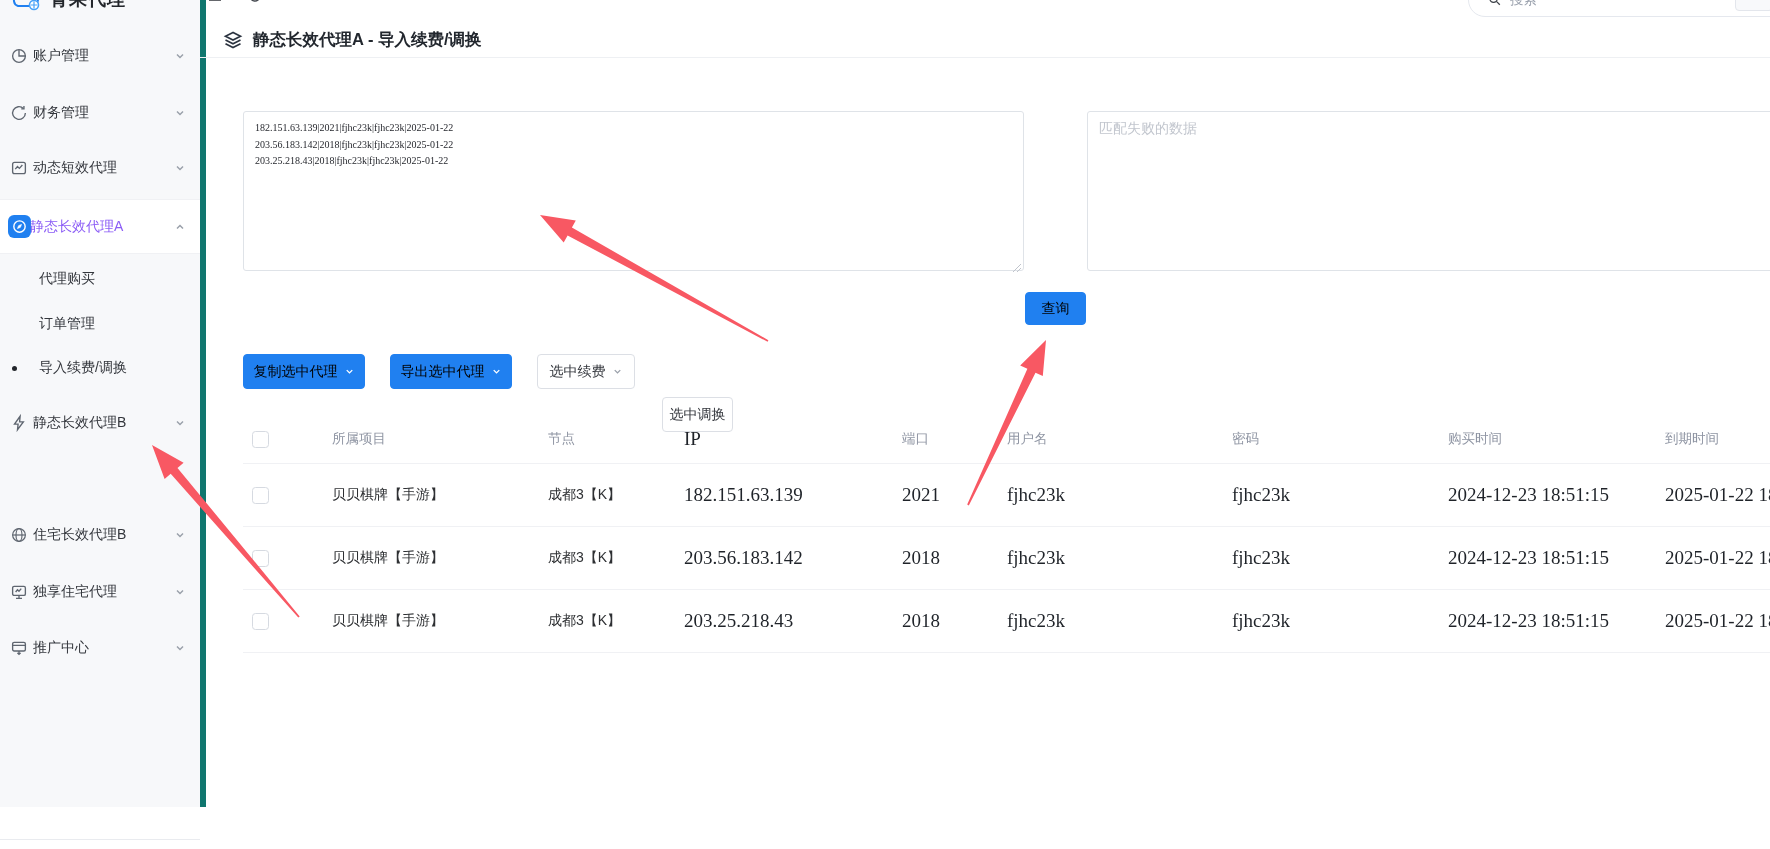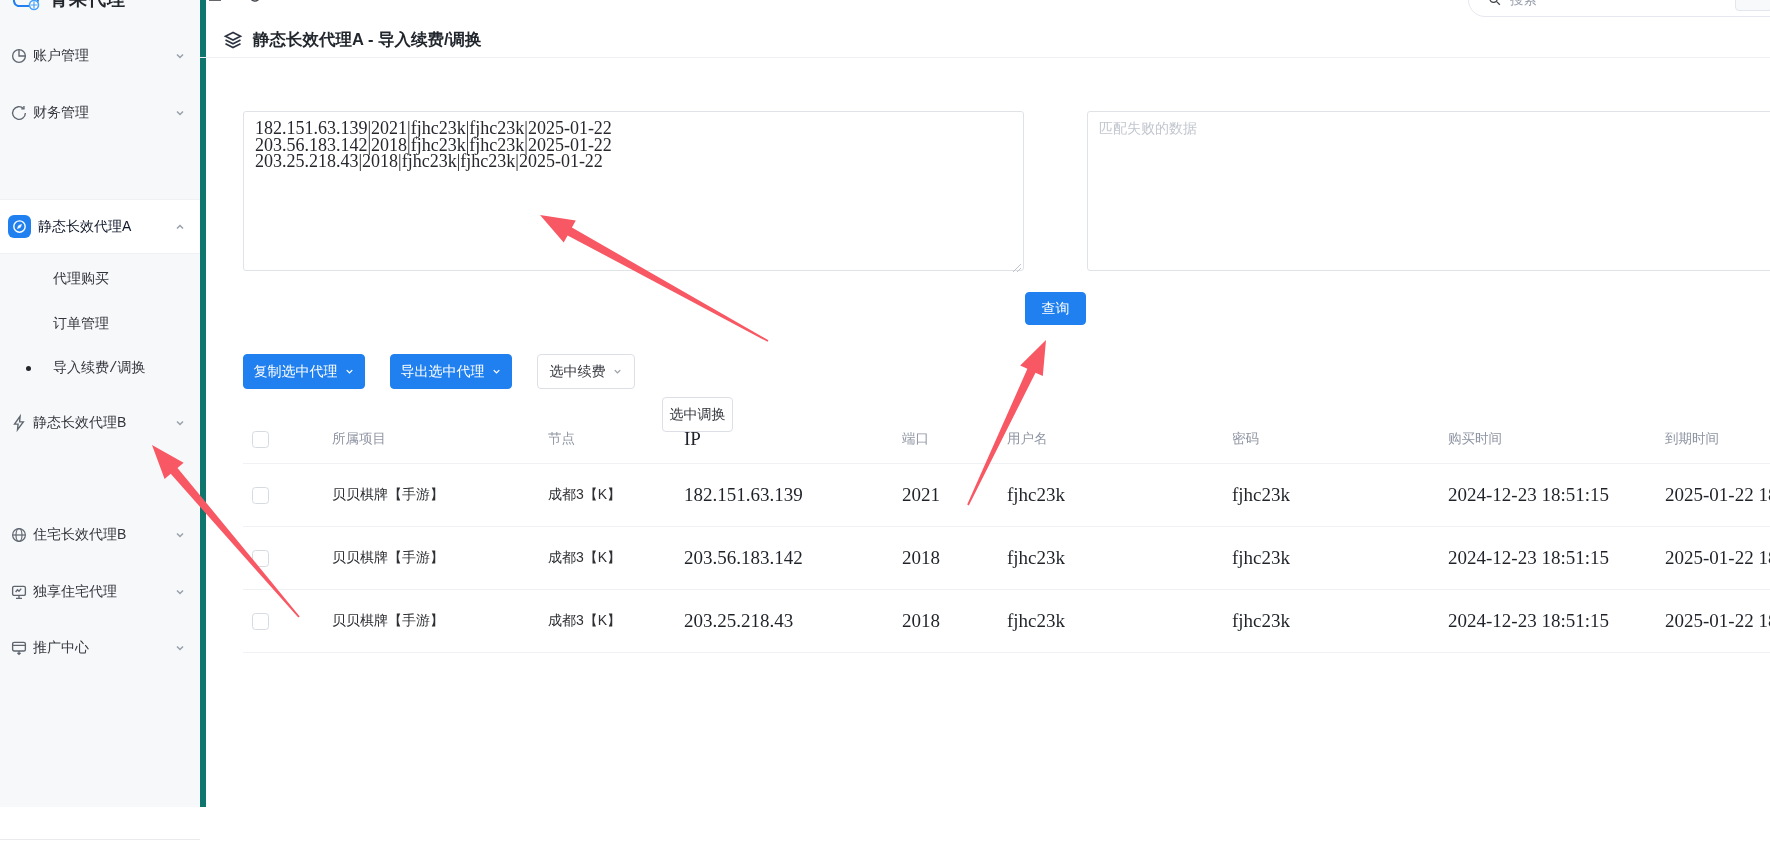--- a/index.html
+++ b/index.html
@@ -11,51 +11,51 @@
   .abs{position:absolute;}
   
   .sidebar{left:0;top:0;width:200px;height:807px;background:#f7f8fa;border-right:6px solid #0f766e;}
   .logo-row{left:10px;top:-16px;width:190px;height:30px;display:flex;align-items:center;gap:8px;}
   .logo-text{font-size:18px;font-weight:bold;color:#23262b;letter-spacing:1px;}
   .side-item{left:0;width:200px;height:50px;display:flex;align-items:center;cursor:pointer;}
   .side-item .ic{position:absolute;left:10px;width:18px;height:18px;display:flex;}
   .side-item .lbl{position:absolute;left:33px;font-size:14px;color:#33363c;white-space:nowrap;}
   .side-item .chev{position:absolute;left:174px;display:flex;}
   .side-item.active{background:#ffffff;height:53px;border-top:1px solid #f0f1f4;border-bottom:1px solid #f0f1f4;}
-  .side-item.active .lbl{color:#0f172a;left:38px;}
+  .side-item.active .lbl{color:#8b5cf6;left:30px;}
   .app-badge{position:absolute;left:8px;width:23px;height:23px;border-radius:6px;background:#2080f0;display:flex;align-items:center;justify-content:center;}
-  .sub-item{left:14px;width:200px;height:44px;display:flex;align-items:center;cursor:pointer;font-family:Liberation Mono, monospace;}
+  .sub-item{left:0;width:200px;height:44px;display:flex;align-items:center;cursor:pointer;}
   .sub-item .lbl{position:absolute;left:39px;font-size:14px;color:#33363c;white-space:nowrap;}
   .sub-bullet{position:absolute;left:12px;top:50%;margin-top:-2.5px;width:5px;height:5px;border-radius:50%;background:#23262b;}
   .side-bottom-line{left:0;top:839px;width:200px;height:1px;background:#e9ebef;}
   
   .topbar-item{display:flex;align-items:center;}
   .breadcrumb{left:293px;top:-16px;height:24px;font-size:14px;color:#33363c;white-space:nowrap;}
   .search-pill{left:1468px;top:-18px;width:330px;height:33px;border:1px solid #e5e8ee;border-radius:17px;background:#fff;display:flex;align-items:center;}
   .search-pill .s-ic{margin-left:18px;display:flex;}
   .search-pill .s-txt{margin-left:8px;font-size:13.5px;color:#9aa1ad;}
   .search-badge{position:absolute;left:266px;top:7px;width:36px;height:19px;border:1px solid #e3e6ec;border-radius:4px;background:#f8f9fb;}
   
   .page-title-row{left:223px;top:24px;height:32px;display:flex;align-items:center;gap:10px;}
   .page-title{font-size:16.5px;font-weight:bold;color:#22272e;white-space:nowrap;}
   .header-divider{left:200px;top:57px;width:1570px;height:1px;background:#eef0f3;}
   
   .ta-wrap{border:1px solid #dfe3e8;border-radius:3px;background:#fff;}
   .ta-wrap textarea{
     width:100%;height:100%;box-sizing:border-box;border:none;outline:none;resize:none;
-    padding:8px 11px;font-family:"Liberation Serif",serif;font-size:18px;line-height:16.5px;
+    padding:8px 11px;font-family:"Liberation Serif",serif;font-size:10px;line-height:16.5px;
     color:#26282e;background:transparent;
   }
   .ta-wrap textarea::placeholder{font-family:"Liberation Sans",sans-serif;color:#c2c6ce;font-size:14px;}
   .resize-handle{position:absolute;right:1px;bottom:1px;width:10px;height:10px;}
   .left-ta{left:243px;top:111px;width:779px;height:158px;}
   .right-ta{left:1087px;top:111px;width:700px;height:158px;}
   
   .btn{display:flex;align-items:center;justify-content:center;gap:6px;border-radius:4px;font-size:14px;cursor:pointer;box-sizing:border-box;white-space:nowrap;}
-  .btn-primary{background:#2080f0;color:#ffffff;border:1px solid #2080f0;}
+  .btn-primary{background:#2080f0;color:#000000;border:1px solid #2080f0;}
   .btn-plain{background:#fff;color:#33363c;border:1px solid #dcdfe5;}
   .query-btn{left:1025px;top:292px;width:61px;height:33px;}
   .b-copy{left:243px;top:354px;width:122px;height:35px;}
   .b-export{left:390px;top:354px;width:122px;height:35px;}
   .b-renew{left:537px;top:354px;width:98px;height:35px;}
   .b-swap{left:662px;top:354px;width:71px;height:35px;margin-top:43px;}
   
   .tbl{left:243px;top:415px;width:1560px;}
   .trow{display:grid;grid-template-columns:89px 216px 136px 218px 105px 225px 216px 217px 1fr;align-items:center;border-bottom:1px solid #f0f1f4;}
   .thead{height:48px;}
@@ -108,20 +108,34 @@
         </svg>
     </span>
     <span class="lbl">财务管理</span>
     <span class="chev">
         <svg width="12" height="12" viewBox="0 0 12 12" fill="none" stroke="#9aa0aa" stroke-width="1.5">
           <path d="M3 4.5l3 3 3-3"></path>
         </svg>
       </span>
   </div>
 
+  <div class="abs side-item" style="top:143px;">
+    <span class="ic">
+      <svg viewBox="0 0 24 24" width="18" height="18" fill="none" stroke="#5f6670" stroke-width="1.8">
+          <rect x="3.5" y="4.5" width="17" height="15" rx="2.5"></rect>
+          <path d="M7 13.5l3-3.5 2.5 2.5 4-4.5"></path>
+        </svg>
+    </span>
+    <span class="lbl">动态短效代理</span>
+    <span class="chev">
+        <svg width="12" height="12" viewBox="0 0 12 12" fill="none" stroke="#9aa0aa" stroke-width="1.5">
+          <path d="M3 4.5l3 3 3-3"></path>
+        </svg>
+      </span>
+  </div>
 
   <div class="abs side-item active" style="top:199px;">
     <span class="app-badge">
       <svg viewBox="0 0 24 24" width="17" height="17" fill="none" stroke="#ffffff" stroke-width="2">
           <circle cx="12" cy="12" r="8"></circle>
           <path d="M9.2 14.8l1.6-4 4-1.6-1.6 4z" fill="#ffffff" stroke-width="1"></path>
         </svg>
     </span>
     <span class="lbl">静态长效代理A</span>
     <span class="chev">

